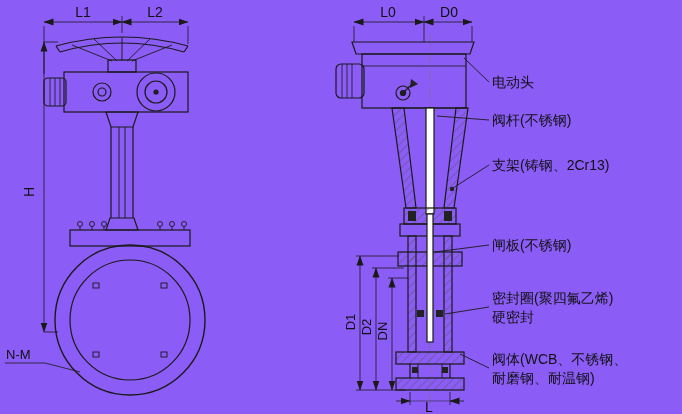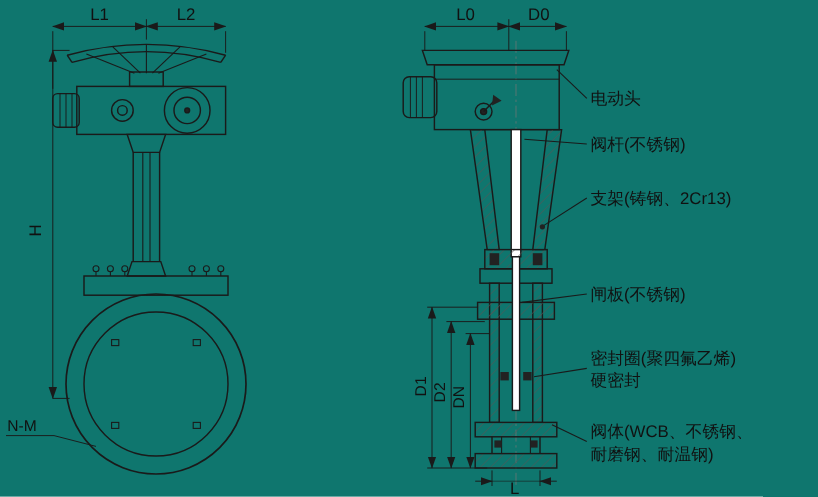--- a/index.html
+++ b/index.html
@@ -1,16 +1,16 @@
 <!DOCTYPE html>
 <html><head>
 <meta charset="utf-8">
 <style>
   html,body{margin:0;padding:0;background:#ffffff;}
-  .stage{position:relative;width:682px;height:414px;background:#0f766e;overflow:hidden;
+  .stage{position:relative;width:682px;height:414px;background:#8b5cf6;overflow:hidden;
          font-family:"Liberation Sans","DejaVu Sans",sans-serif;}
   svg{position:absolute;left:0;top:0;}
   text{fill:#111111;font-family:"Liberation Sans","DejaVu Sans",sans-serif;}
   .dimtext{font-size:14px;}
   .cntext{font-size:14px;}
   .smalltext{font-size:13px;}
 </style>
 </head>
 <body>
 

